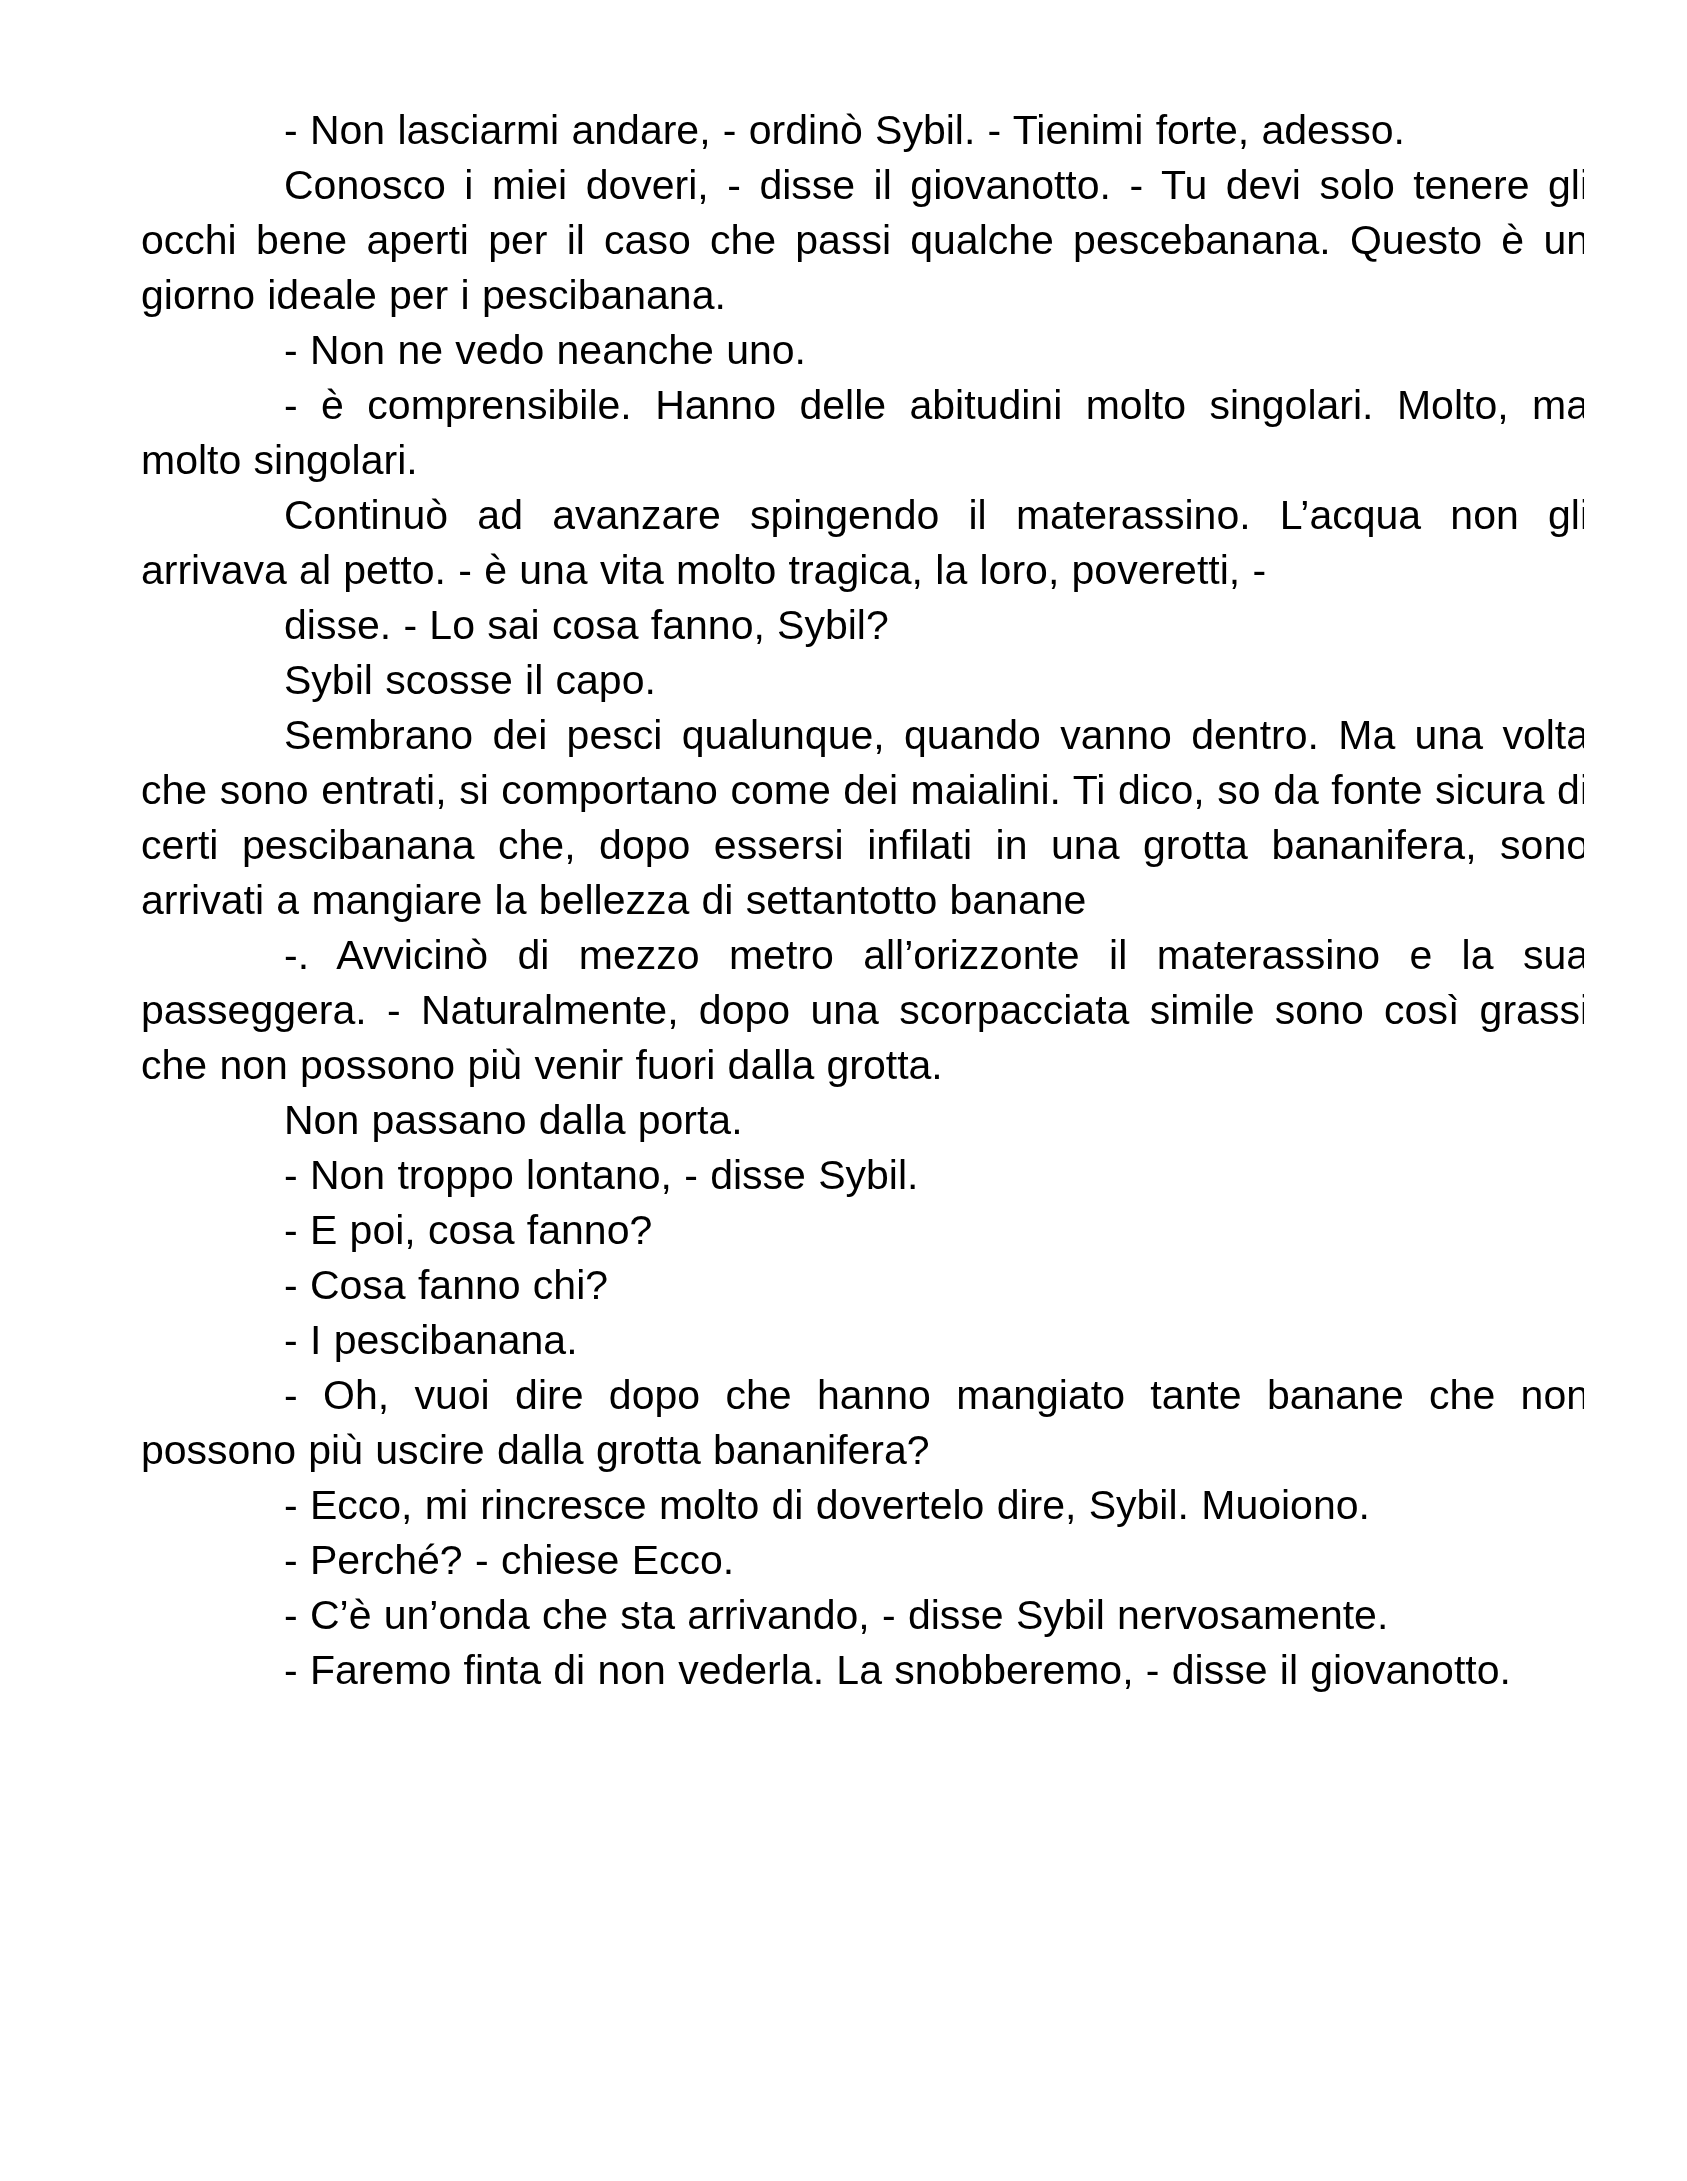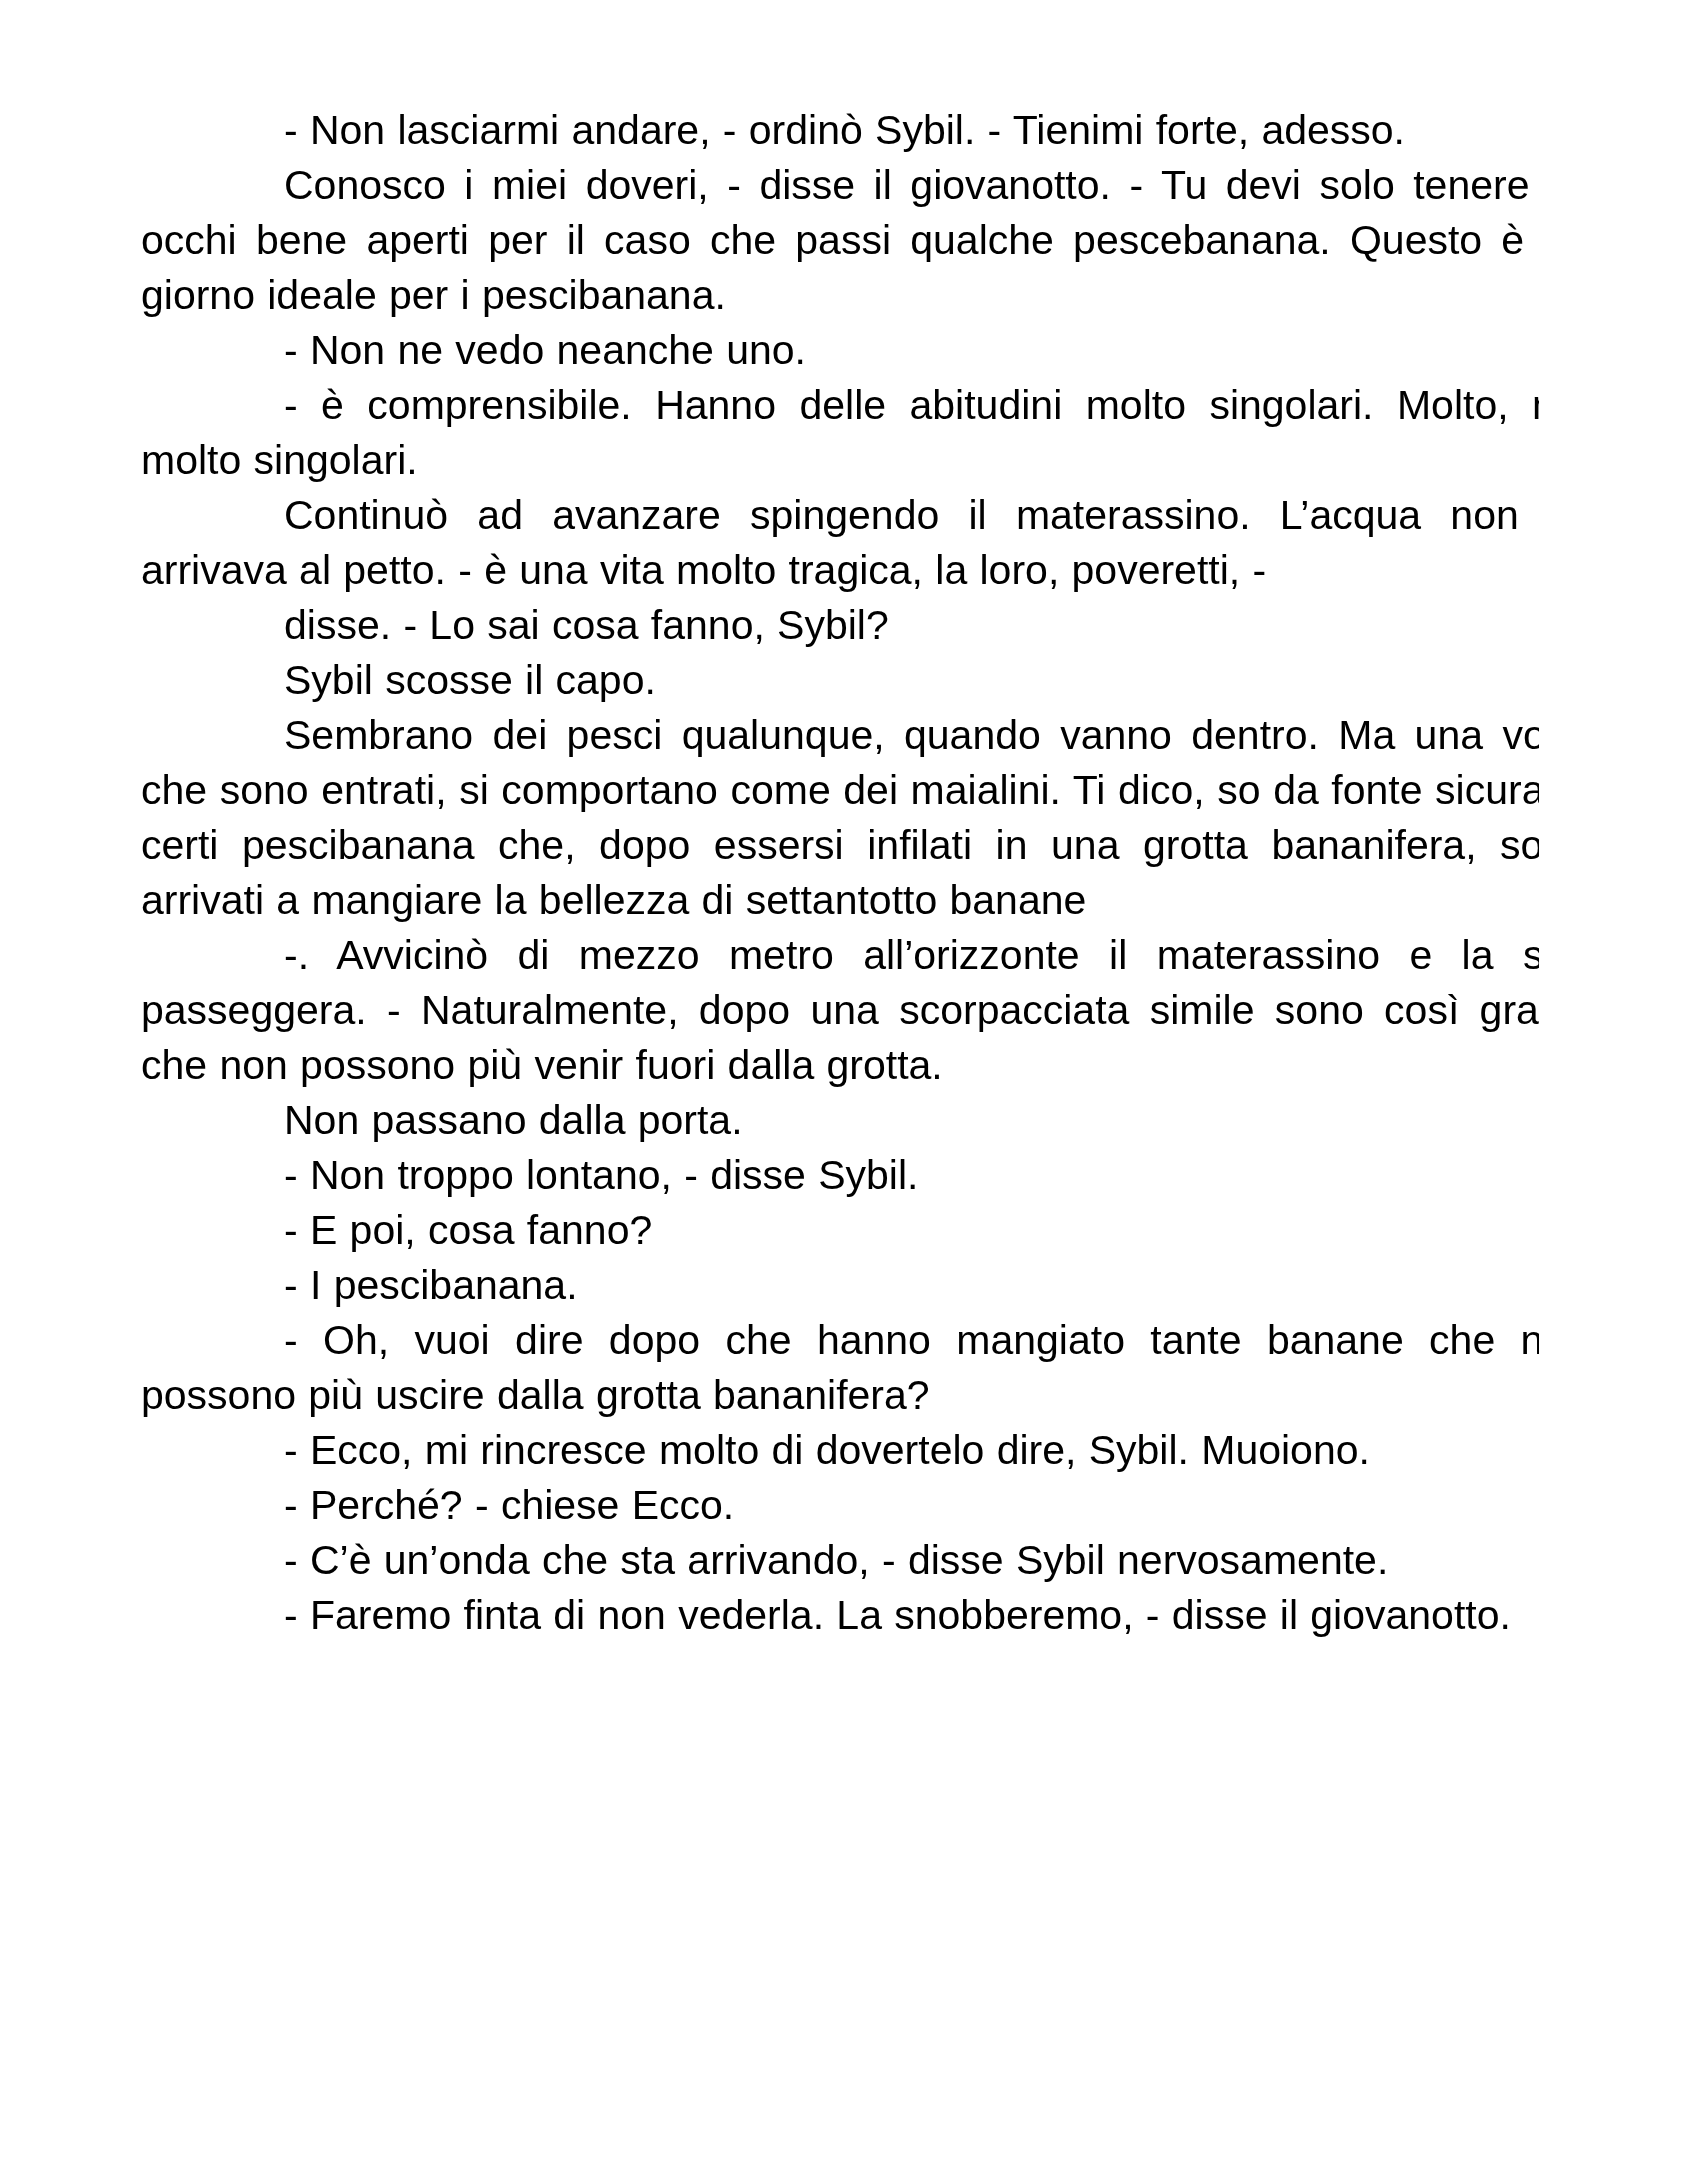--- a/index.html
+++ b/index.html
@@ -6,20 +6,21 @@
     margin: 0;
     padding: 0;
     background: #ffffff;
   }
   .page {
     position: relative;
     width: 1539px;
     height: 2182px;
     background: #ffffff;
     overflow: hidden;
+    padding-left: 45px;
   }
   .page-text {
     position: absolute;
     left: 141px;
     top: 103px;
     width: 1448px;
     font-family: "Liberation Sans", sans-serif;
     font-size: 41px;
     line-height: 55px;
     color: #000000;
@@ -42,20 +43,21 @@
     <p>- Non ne vedo neanche uno.</p>
     <p>- è comprensibile. Hanno delle abitudini molto singolari. Molto, ma molto singolari.</p>
     <p>Continuò ad avanzare spingendo il materassino. L’acqua non gli arrivava al petto. - è una vita molto tragica, la loro, poveretti, -</p>
     <p>disse. - Lo sai cosa fanno, Sybil?</p>
     <p>Sybil scosse il capo.</p>
     <p>Sembrano dei pesci qualunque, quando vanno dentro. Ma una volta che sono entrati, si comportano come dei maialini. Ti dico, so da fonte sicura di certi pescibanana che, dopo essersi infilati in una grotta bananifera, sono arrivati a mangiare la bellezza di settantotto banane</p>
     <p>-. Avvicinò di mezzo metro all’orizzonte il materassino e la sua passeggera. - Naturalmente, dopo una scorpacciata simile sono così grassi che non possono più venir fuori dalla grotta.</p>
     <p>Non passano dalla porta.</p>
     <p>- Non troppo lontano, - disse Sybil.</p>
     <p>- E poi, cosa fanno?</p>
+    <p>- Cosa fanno chi?</p>
     <p>- I pescibanana.</p>
     <p>- Oh, vuoi dire dopo che hanno mangiato tante banane che non possono più uscire dalla grotta bananifera?</p>
     <p>- Ecco, mi rincresce molto di dovertelo dire, Sybil. Muoiono.</p>
     <p>- Perché? - chiese Ecco.</p>
     <p>- C’è un’onda che sta arrivando, - disse Sybil nervosamente.</p>
     <p>- Faremo finta di non vederla. La snobberemo, - disse il giovanotto.</p>
   </div>
 </div>
 
 

